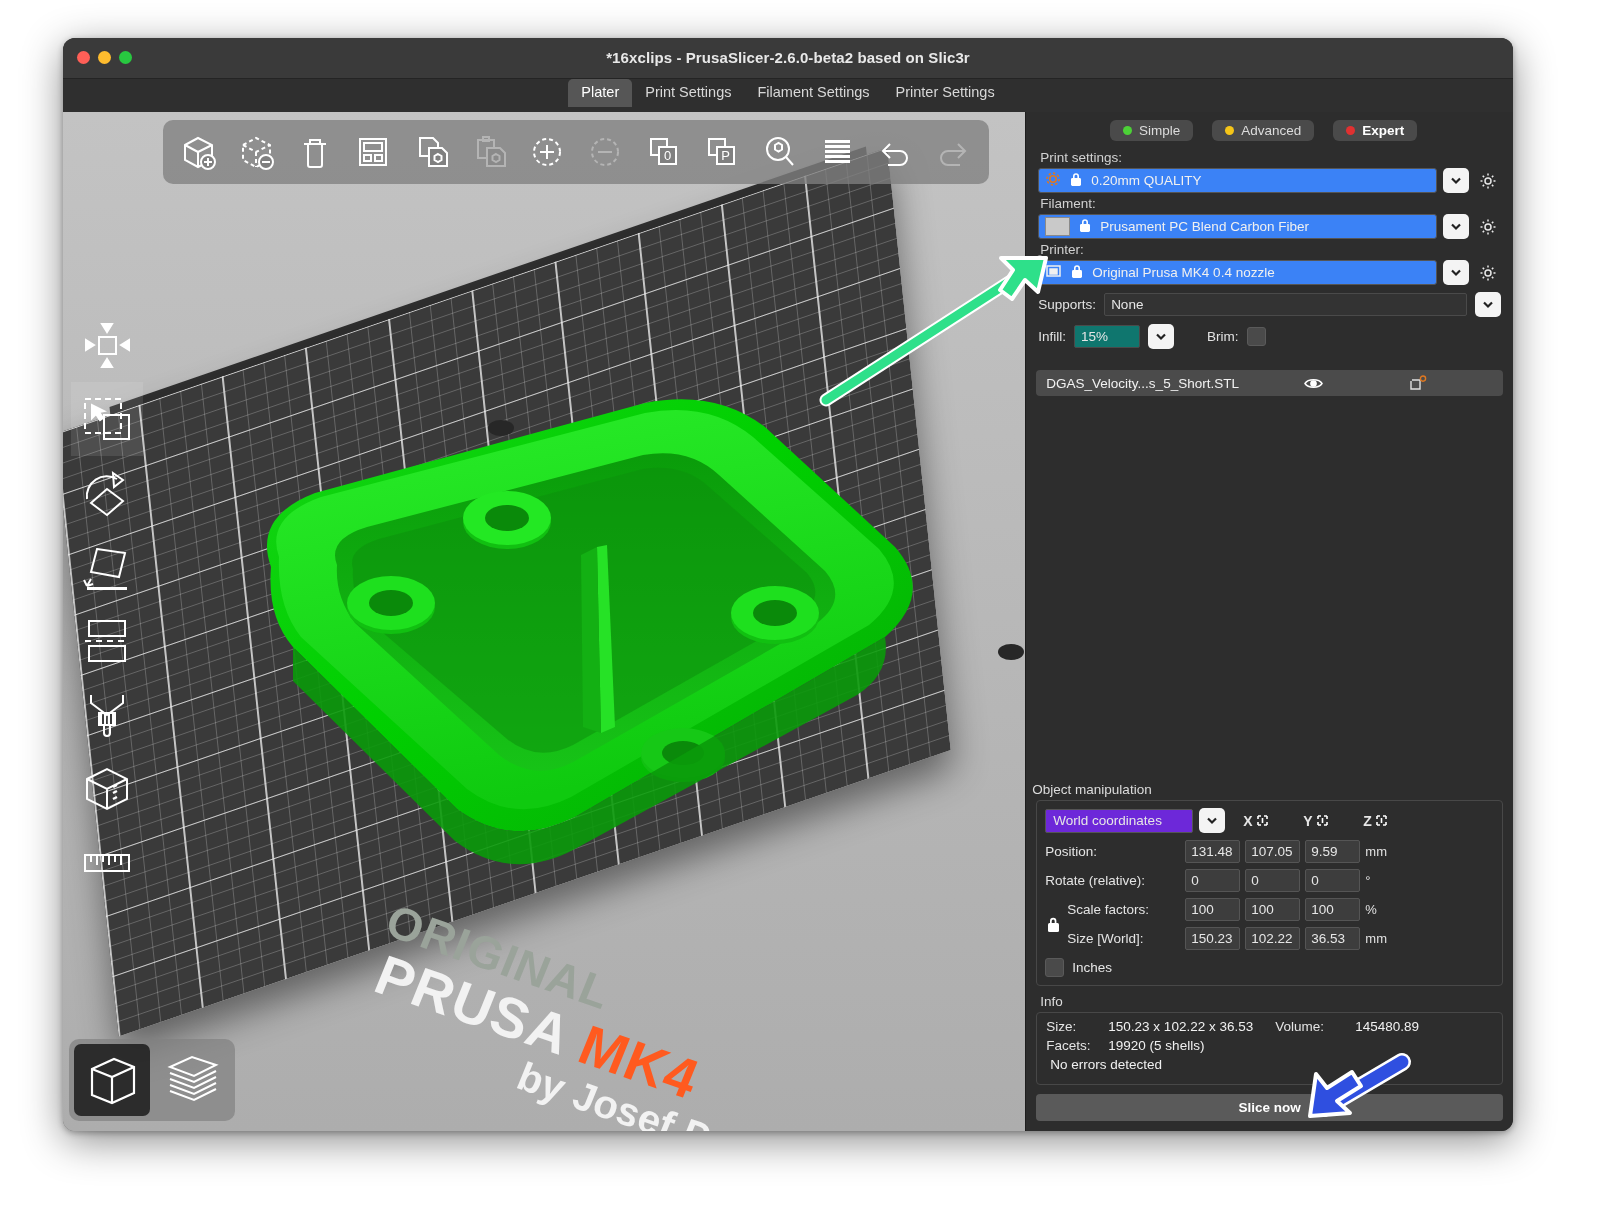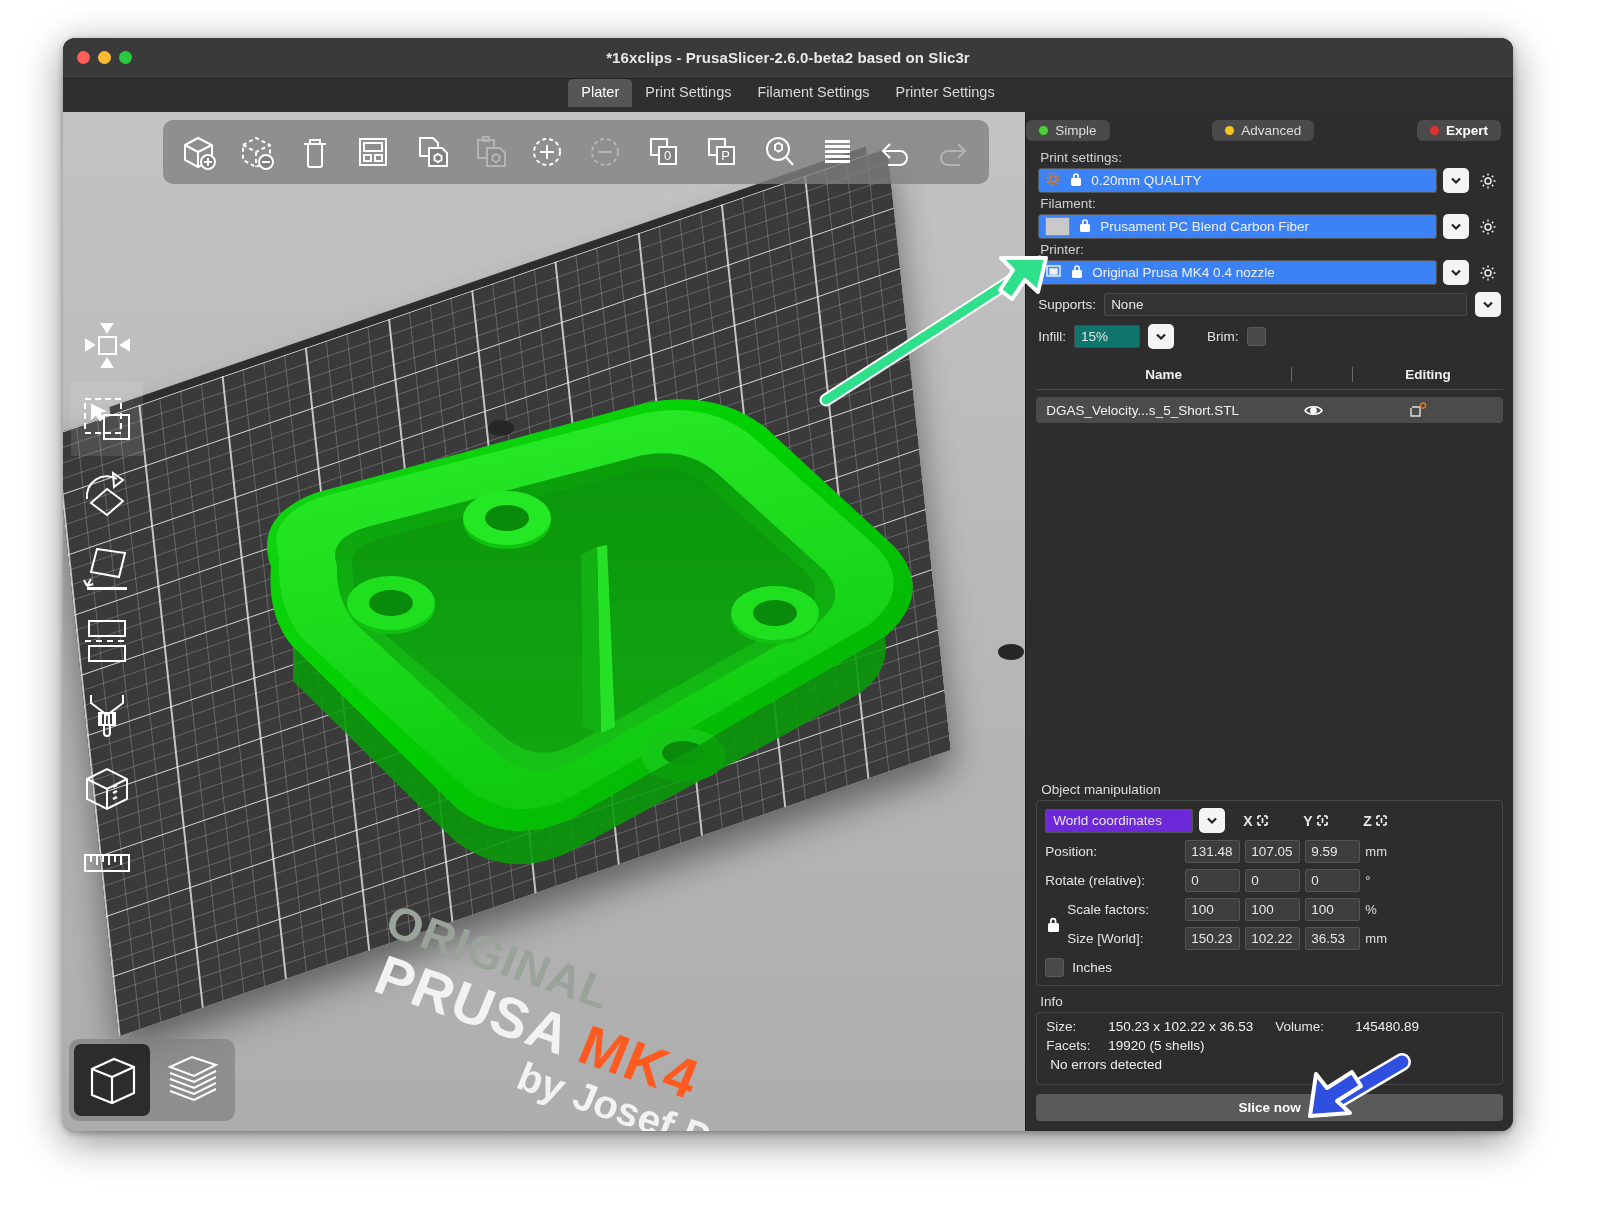--- a/index.html
+++ b/index.html
@@ -130,21 +130,21 @@
   }
   .vbtn{width:76px;height:72px;display:flex;align-items:center;justify-content:center;border-radius:7px;}
   .vbtn.sel{background:rgba(20,20,20,.80);}
 
   
   .panel{
     position:relative;width:487px;height:1019px;background:#2d2d2d;
     border-left:1px solid #1e1e1e;color:#e6e6e6;font-size:13.5px;
     display:flex;flex-direction:column;
   }
-  .modebar{display:flex;justify-content:space-between;gap:13px;padding:8px 12px 6px 0;}
+  .modebar{display:flex;justify-content:center;gap:19px;padding:8px 12px 6px 0;}
   .modebtn{
     background:#4a4a4a;border-radius:6px;padding:3px 13px;
     display:flex;align-items:center;gap:7px;font-size:13.5px;color:#dcdcdc;
   }
   .modebtn.active{color:#ffffff;font-weight:bold;}
   .mdot{width:9px;height:9px;border-radius:50%;}
 
   .psec{padding:0 12px;}
   .plabel{color:#d2d2d2;font-size:13.5px;margin:3px 0 3px 2px;}
   .combo{
@@ -187,21 +187,21 @@
   .objrow{
     margin-top:7px;background:#4b4b4b;border-radius:4px;height:26px;
     display:flex;align-items:center;padding:0 10px;font-size:13.5px;color:#f2f2f2;
   }
   .objrow .nm{flex:1;}
   .objrow .eye{width:60px;display:flex;justify-content:center;}
   .objrow .edit{width:150px;display:flex;justify-content:center;}
   .objbody{flex:1;}
 
   
-  .omlabel{color:#dcdcdc;font-size:13.5px;margin:6px 0 3px 15px;}
+  .omlabel{color:#dcdcdc;font-size:13.5px;margin:6px 0 3px 6px;}
   .ombox{
     margin:0 10px;border:1px solid #484848;border-radius:4px;padding:7px 8px 8px 8px;
     background:#2d2d2d;
   }
   .omtop{display:flex;align-items:center;gap:0;margin-bottom:7px;}
   .coordsel{
     width:148px;height:24px;background:#6d28d9;border:1px solid #555;border-radius:2px;
     display:flex;align-items:center;padding:0 7px;box-sizing:border-box;font-size:13.5px;
   }
   .axhdr{display:flex;gap:0;margin-left:18px;}
@@ -650,27 +650,20 @@
               <svg width="12" height="9" viewBox="0 0 12 9" fill="none" stroke="#222" stroke-width="2.2">
                   <path d="M2 2.5 L6 6.5 L10 2.5"></path>
                 </svg>
             </div>
             <span class="lbl" style="margin-left:25px">Brim:</span>
             <div class="chk"></div>
           </div>
         </div>
 
         <div class="objlist">
-          <div class="objhead">
-            <div class="c1">Name</div>
-            <div class="sep"></div>
-            <div class="c2"></div>
-            <div class="sep"></div>
-            <div class="c3">Editing</div>
-          </div>
           <div class="objrow">
             <span class="nm">DGAS_Velocity...s_5_Short.STL</span>
             <span class="eye">
               <svg width="19" height="13" viewBox="0 0 19 13" fill="none" stroke="#fff" stroke-width="1.5">
                 <path d="M1 6.5 C4 1.5 15 1.5 18 6.5 C15 11.5 4 11.5 1 6.5 Z"></path>
                 <circle cx="9.5" cy="6.5" r="2.6" fill="#fff"></circle>
               </svg>
             </span>
             <span class="edit">
               <svg width="17" height="17" viewBox="0 0 17 17" fill="none" stroke="#e0e0e0" stroke-width="1.4">

